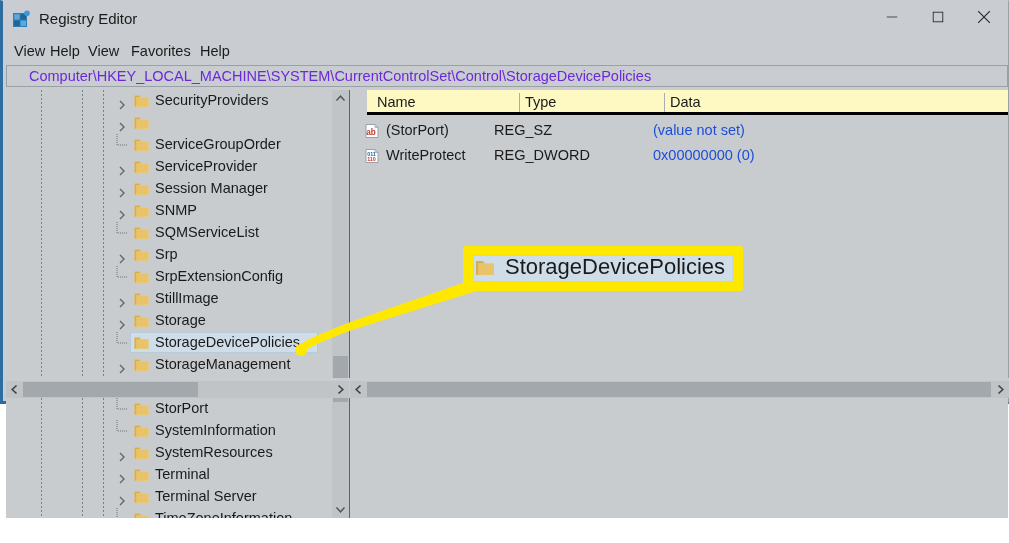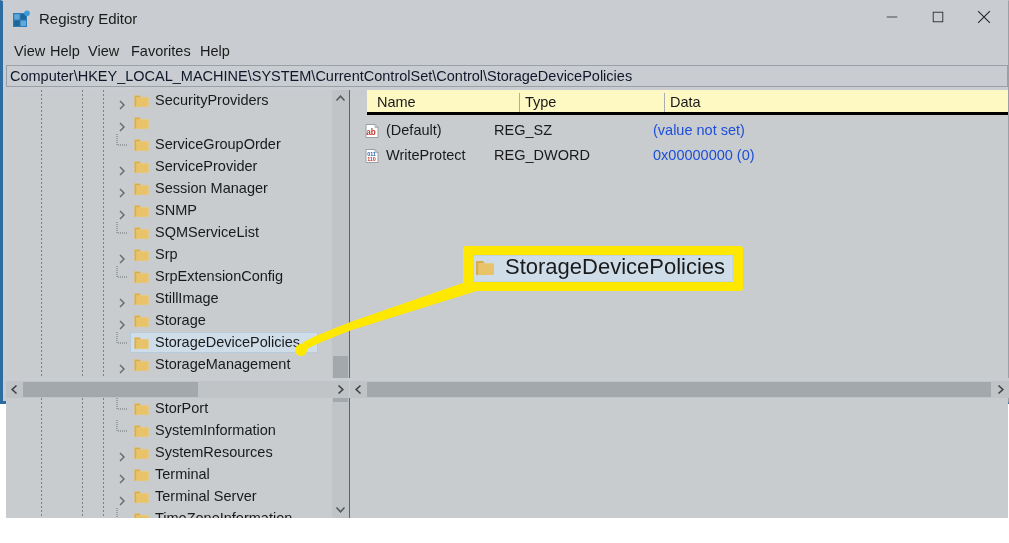--- a/index.html
+++ b/index.html
@@ -75,23 +75,23 @@
   .addressbar {
     position: absolute;
     left: 3px; top: 64px;
     width: 1002px; height: 22px;
     background: #c9cdd1;
     border: 1px solid #9aa0a6;
     box-sizing: border-box;
   }
   .addressbar .path {
     position: absolute;
-    left: 3px; top: 2px;
+    left: 22px; top: 2px;
     font-size: 14.5px;
-    color: #0f172a;
+    color: #6d28d9;
     white-space: nowrap;
     text-align: center;
   }
 
   
   .pane-tree {
     position: absolute;
     left: 3px; top: 89px;
     width: 343px; height: 428px;
     background: #c8cccf;
@@ -598,21 +598,21 @@
       <div class="col-sep" style="left:297px"></div>
     </div>
 
     <div id="value-rows">
         <div class="val-row" style="top: 29px;">
           <span class="val-icon"><svg width="16" height="16" viewBox="0 0 16 16">
   <path d="M2 1.5 h9 l3 3 V14.5 H2 Z" fill="#ffffff" stroke="#9aa0a6" stroke-width="1"></path>
   <path d="M11 1.5 V4.5 h3 Z" fill="#d8dcdf" stroke="#9aa0a6" stroke-width="0.7"></path>
   <text x="7" y="11.6" font-family="Liberation Sans, sans-serif" font-size="8.2" font-weight="bold" fill="#c0392b" text-anchor="middle">ab</text>
 </svg></span>
-          <span class="vname">(Default)</span>
+          <span class="vname">(StorPort)</span>
           <span class="vtype">REG_SZ</span>
           <span class="vdata">(value not set)</span>
         </div>
         <div class="val-row" style="top: 54px;">
           <span class="val-icon"><svg width="16" height="16" viewBox="0 0 16 16">
   <path d="M2 1.5 h9 l3 3 V14.5 H2 Z" fill="#ffffff" stroke="#9aa0a6" stroke-width="1"></path>
   <path d="M11 1.5 V4.5 h3 Z" fill="#d8dcdf" stroke="#9aa0a6" stroke-width="0.7"></path>
   <text x="7.5" y="7.6" font-family="Liberation Sans, sans-serif" font-size="5.4" font-weight="bold" fill="#2a5fa8" text-anchor="middle">011</text>
   <text x="7.5" y="13.2" font-family="Liberation Sans, sans-serif" font-size="5.4" font-weight="bold" fill="#c0392b" text-anchor="middle">110</text>
 </svg></span>

